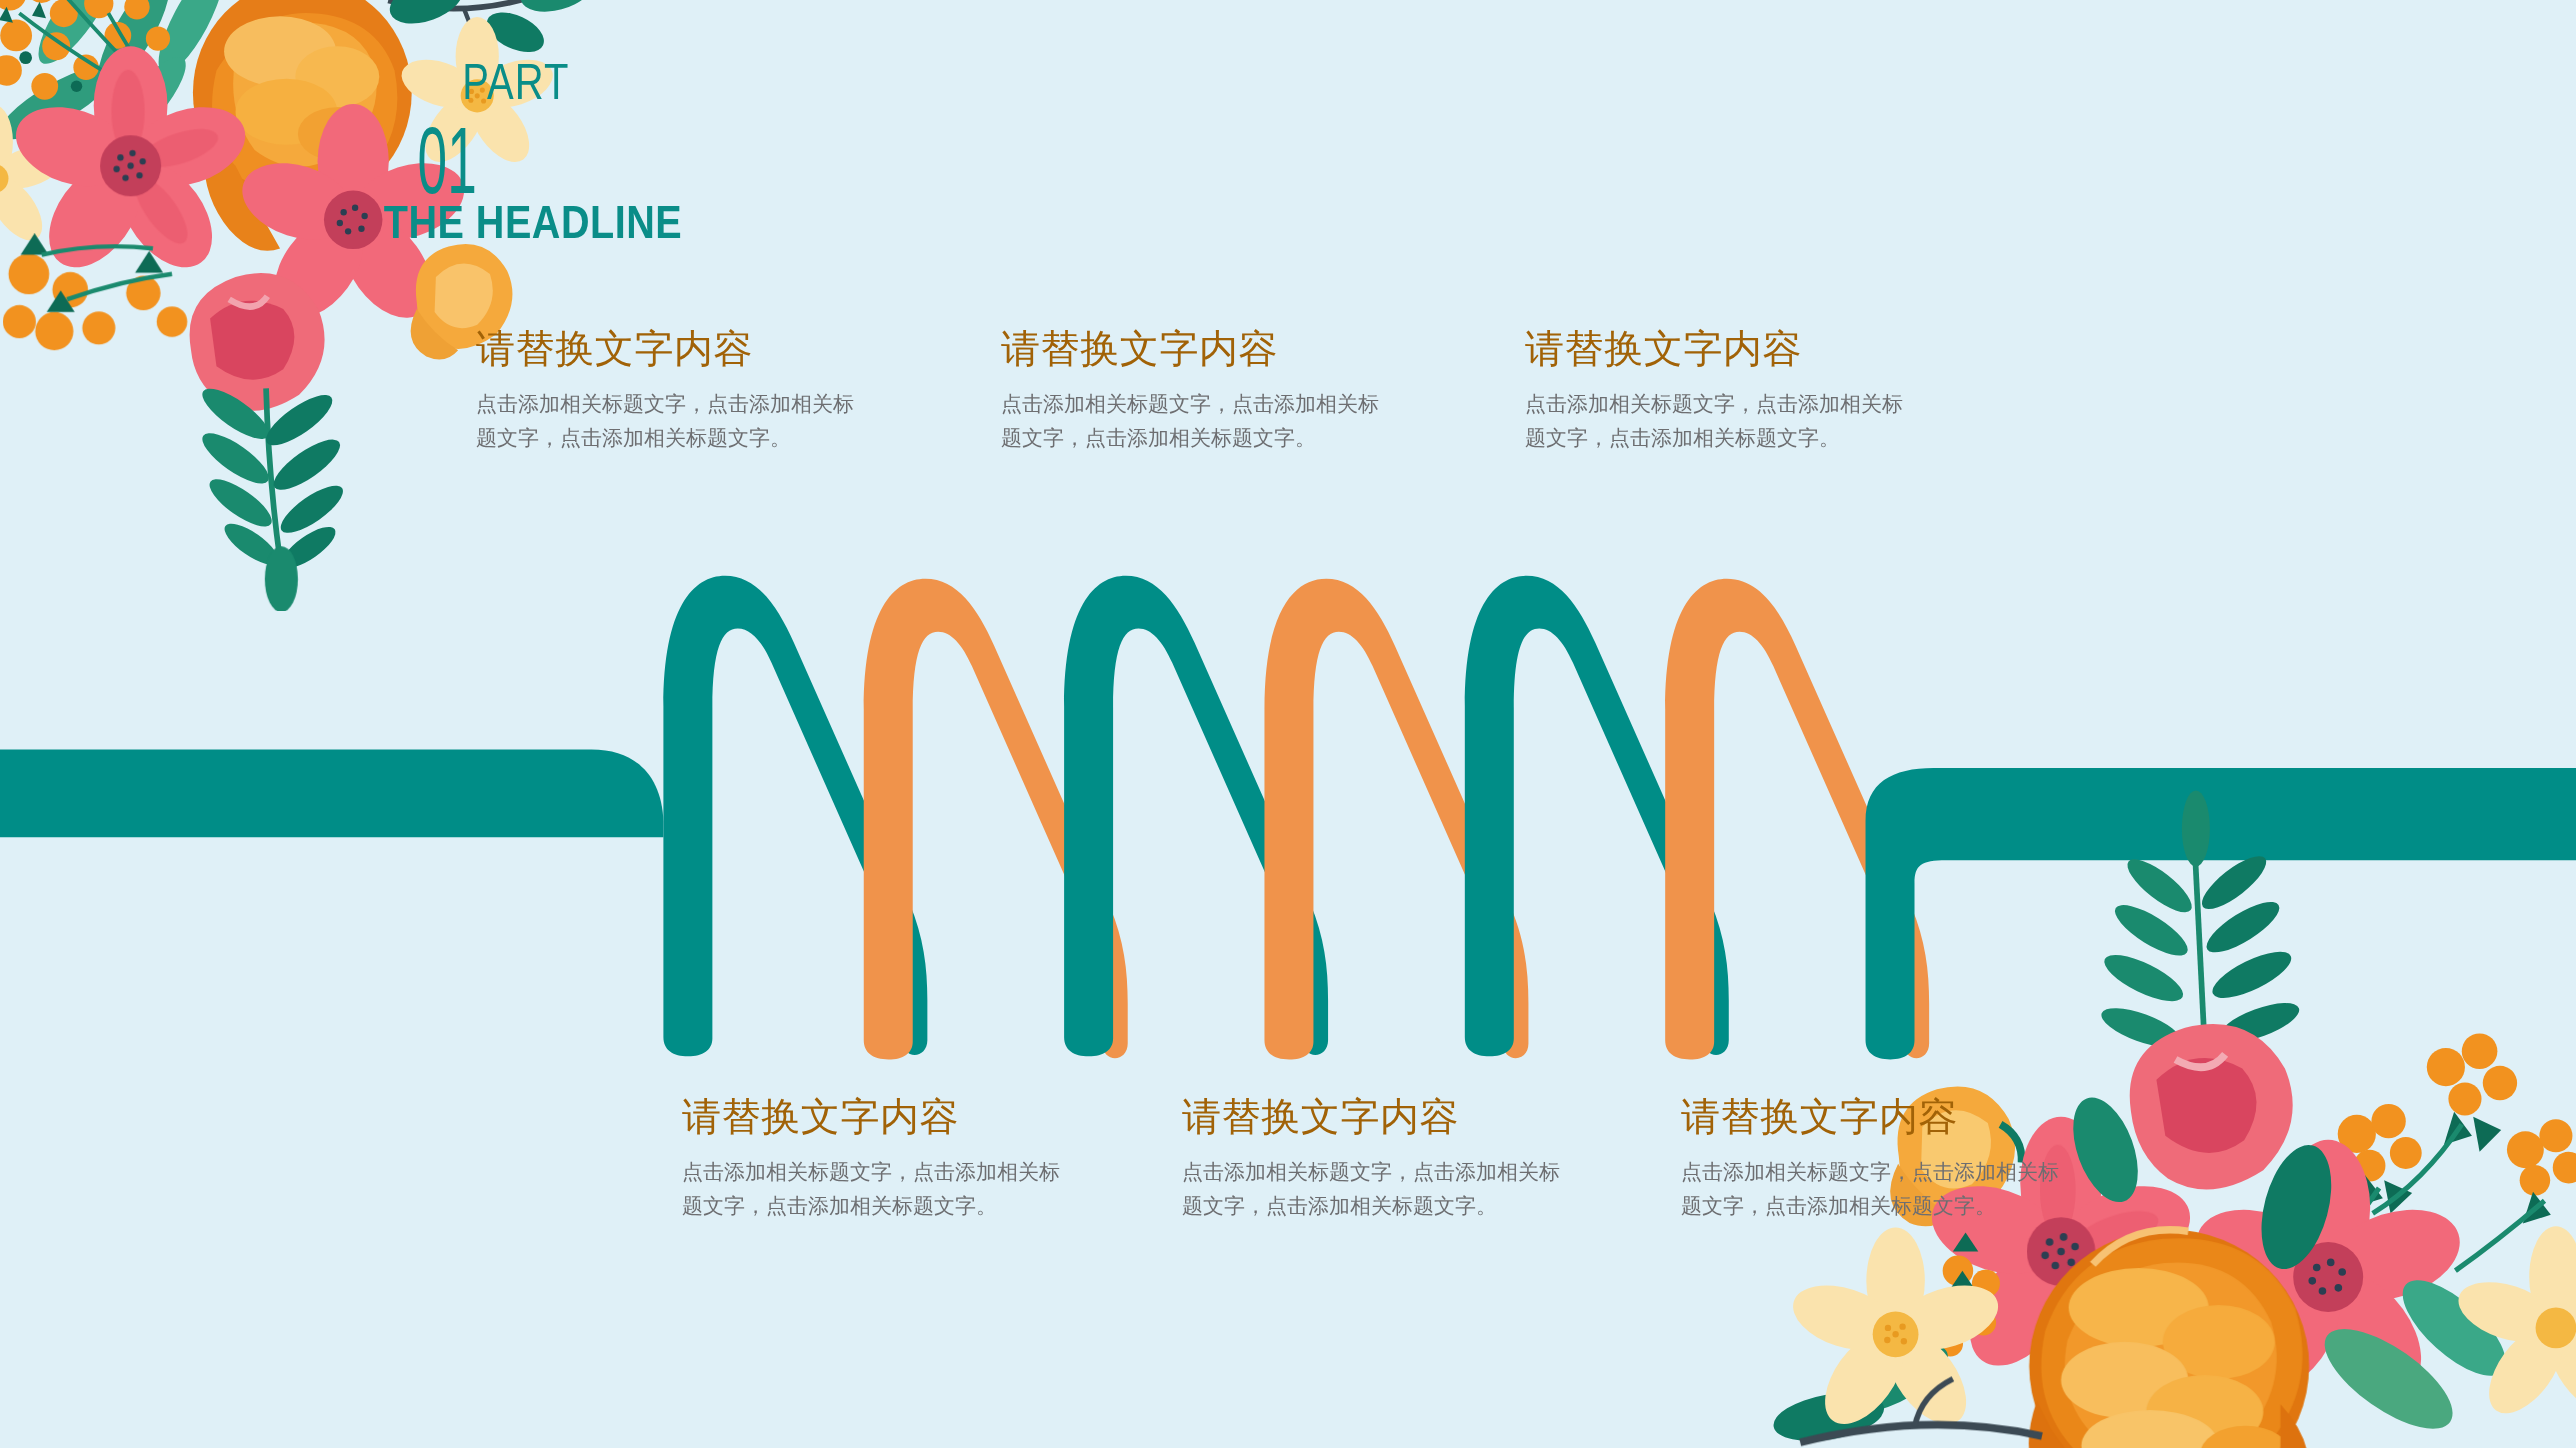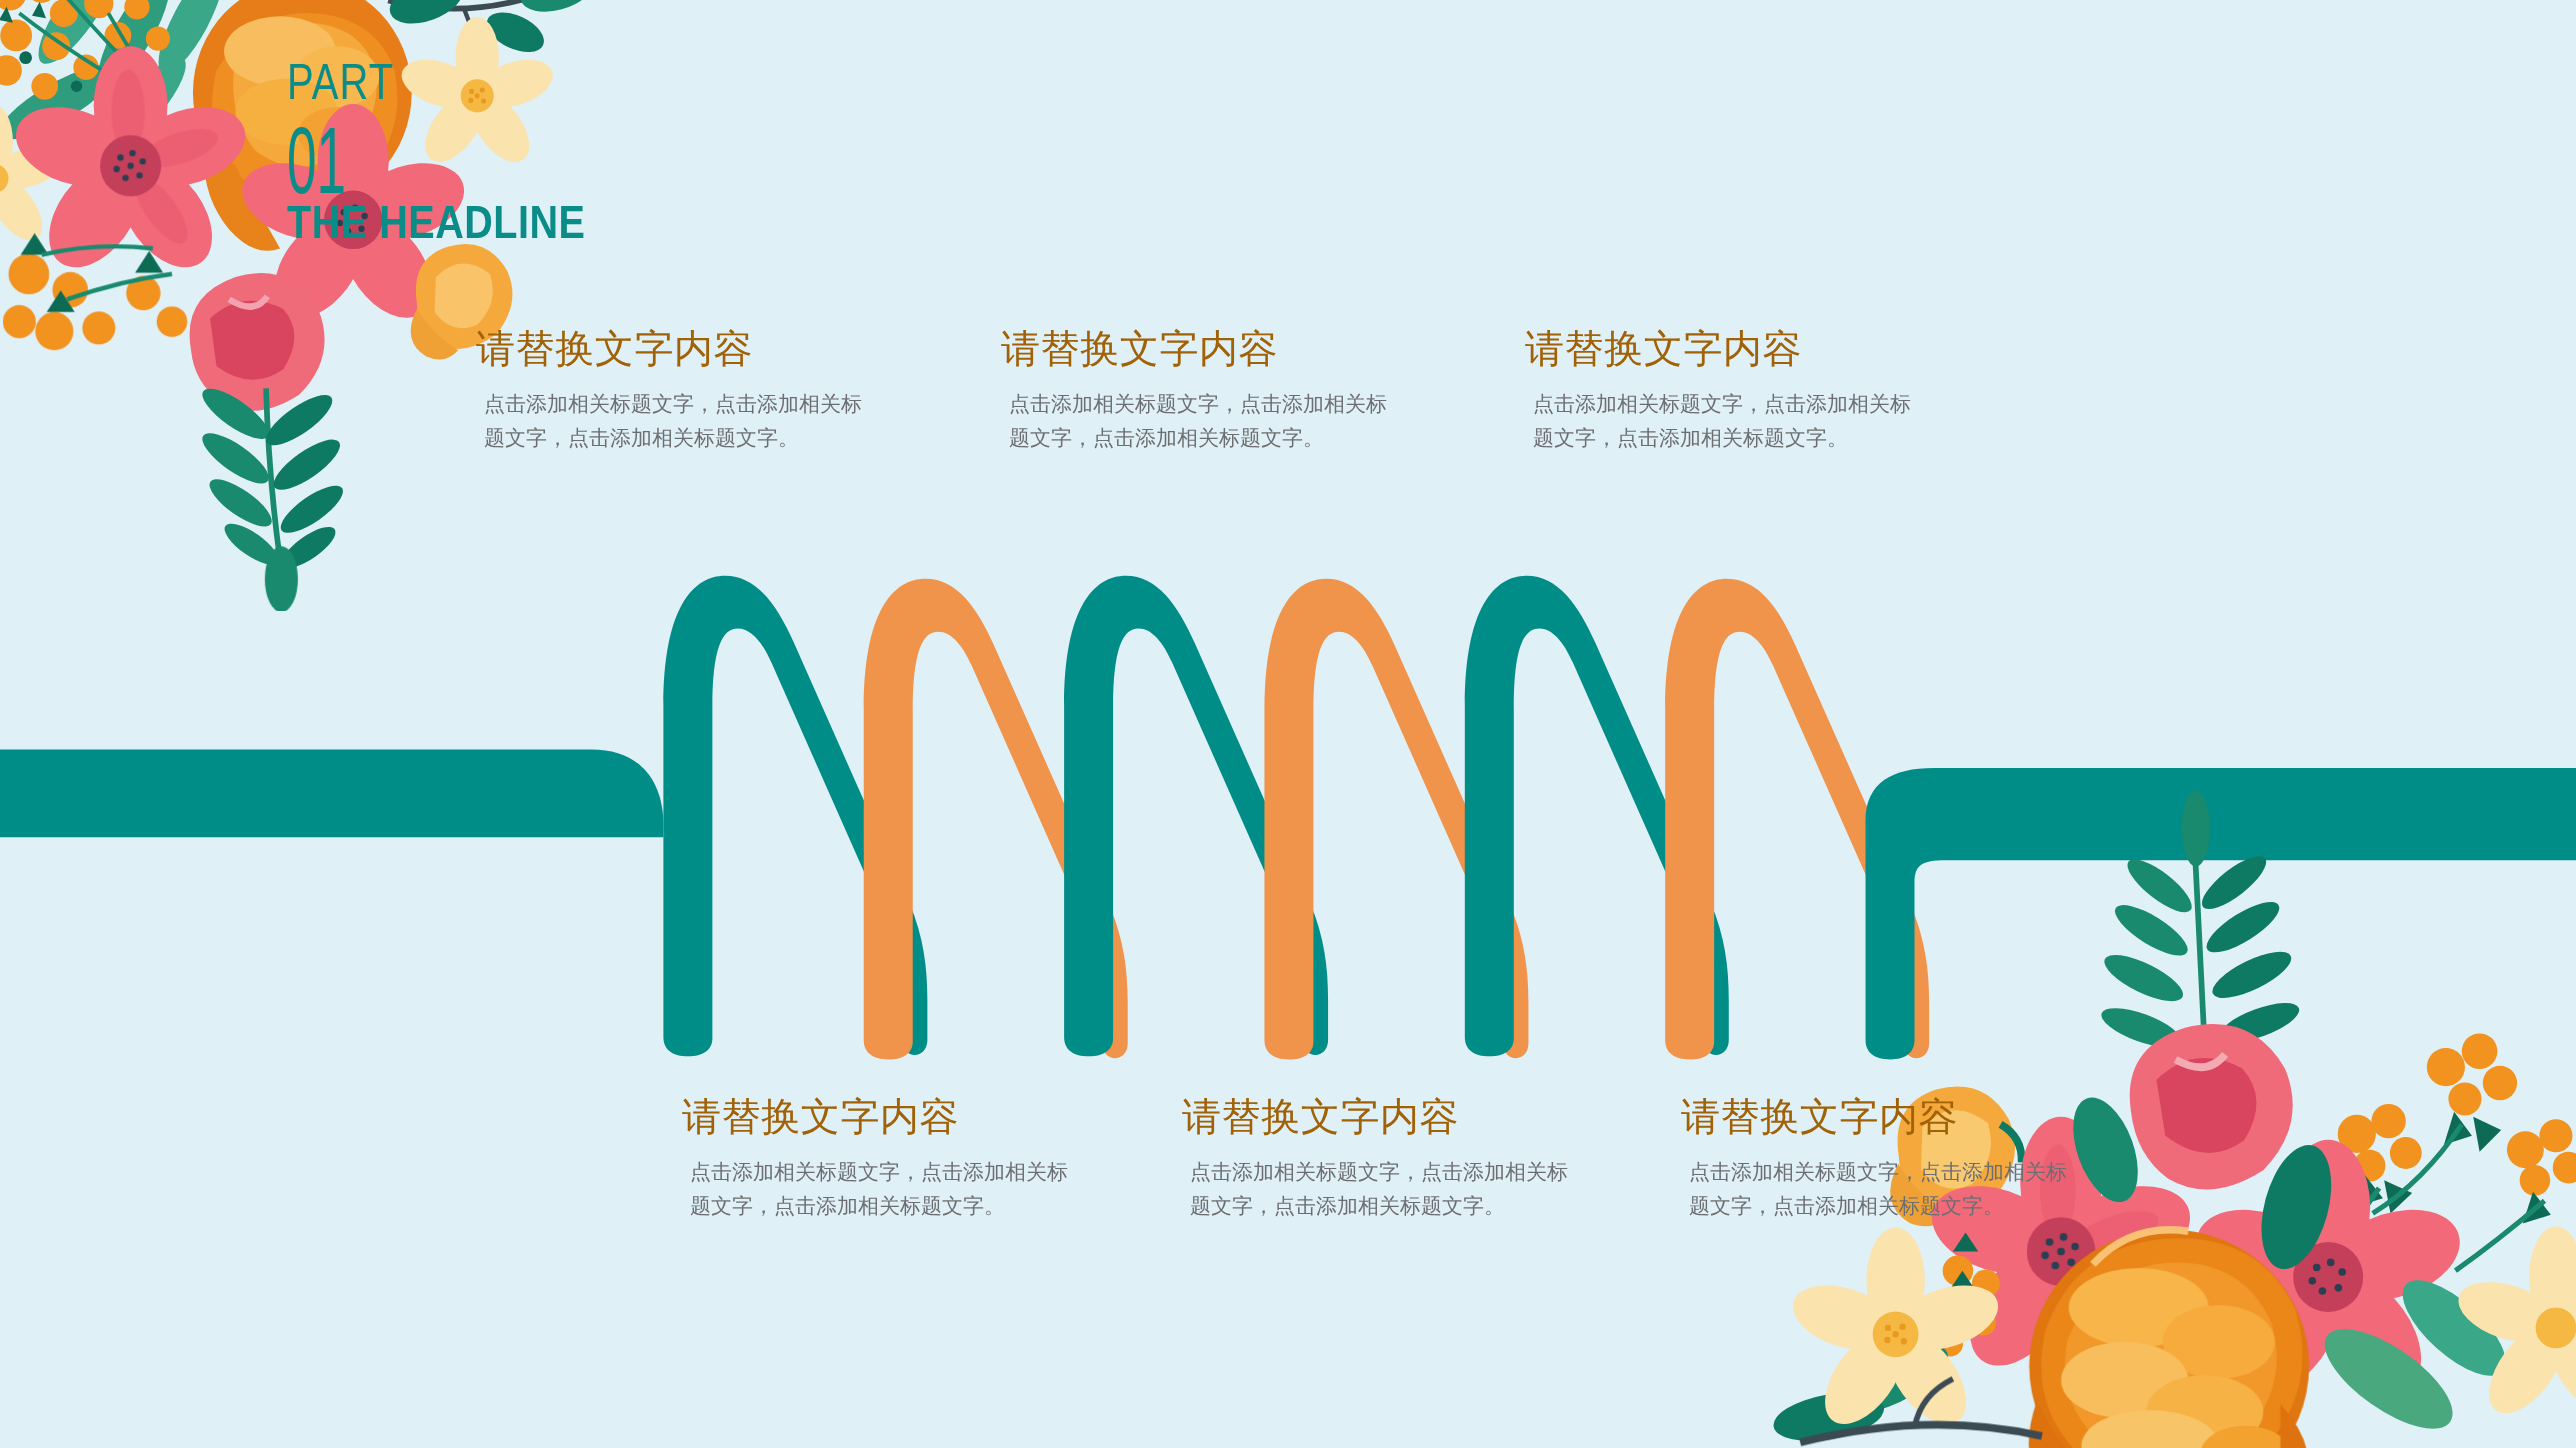--- a/index.html
+++ b/index.html
@@ -26,20 +26,21 @@
   }
   .floral-tl { left: -19px; top: -25.4px; width: 649px; height: 636px; }
   .floral-br { right: -12.7px; bottom: -19px; width: 827px; height: 700px; }
 
   
   .header {
     position: absolute;
     left: 287px;
     top: 57px;
     width: 572px;
+    text-align: center;
   }
   .part-label {
     color: #0a8d88;
     font-size: 50px;
     line-height: 1;
     letter-spacing: 1.3px;
     font-weight: 400;
     transform: scaleX(0.80);
     transform-origin: left top;
     white-space: nowrap;
@@ -78,21 +79,21 @@
     font-weight: 400;
     letter-spacing: 0.6px;
     margin: 0 0 16.5px 0;
     white-space: nowrap;
   }
   .col-body {
     color: #6d6e71;
     font-size: 21px;
     line-height: 1.62;
     font-weight: 400;
-    margin: 8px;
+    margin: 0;
     width: 388px;
   }
 
   
   .col.t1 { left: 476px;  top: 328px; }
   .col.t2 { left: 1001px; top: 328px; }
   .col.t3 { left: 1525px; top: 328px; }
   
   .col.b1 { left: 682px; top: 1096px; }
   .col.b2 { left: 1182px; top: 1096px; }

